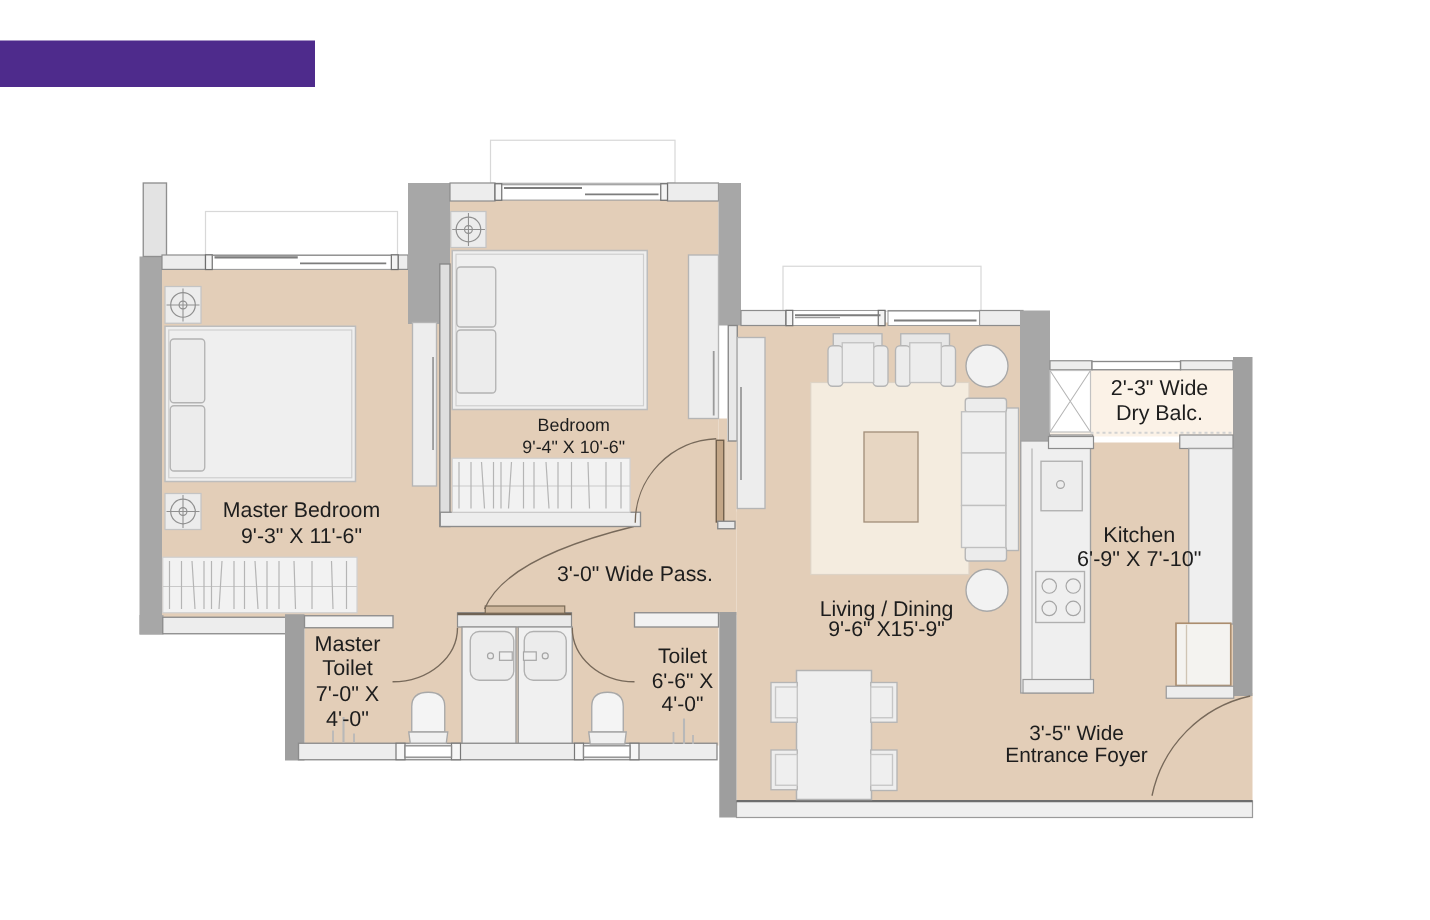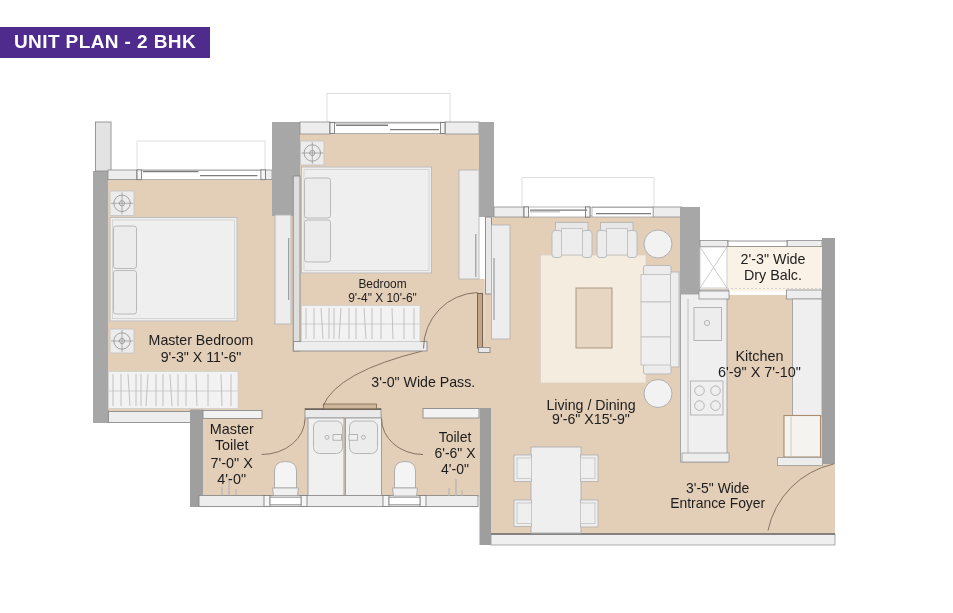--- a/index.html
+++ b/index.html
@@ -6,21 +6,20 @@
   .page{position:relative;width:953px;height:613px;background:#ffffff;overflow:hidden;
         font-family:"Liberation Sans", sans-serif;}
   svg text{font-family:"Liberation Sans", sans-serif;fill:#1d1d1d;}
 </style>
 </head>
 <body>
 <div class="page">
 
 <div style="position:absolute;left:0;top:27px;width:210px;height:31px;background:#4e2b8c;"></div>
 
-<div style="position:absolute;left:14px;top:31px;width:196px;color:#ffffff;font-size:19px;font-weight:bold;letter-spacing:0.4px;">UNIT PLAN - 2 BHK</div>
 <svg width="953" height="613" viewBox="0 0 953 613" style="position:absolute;left:0;top:0;">
 
 <rect x="108" y="176" width="192" height="236" fill="#e3ceb8"></rect>
 
 <rect x="300" y="130" width="179" height="215" fill="#e3ceb8"></rect>
 
 <rect x="293" y="341" width="198" height="69" fill="#e3ceb8"></rect>
 
 <rect x="479" y="279" width="5.7" height="72" fill="#e3ceb8"></rect>
 <rect x="484.7" y="294" width="6.3" height="57" fill="#e3ceb8"></rect>

